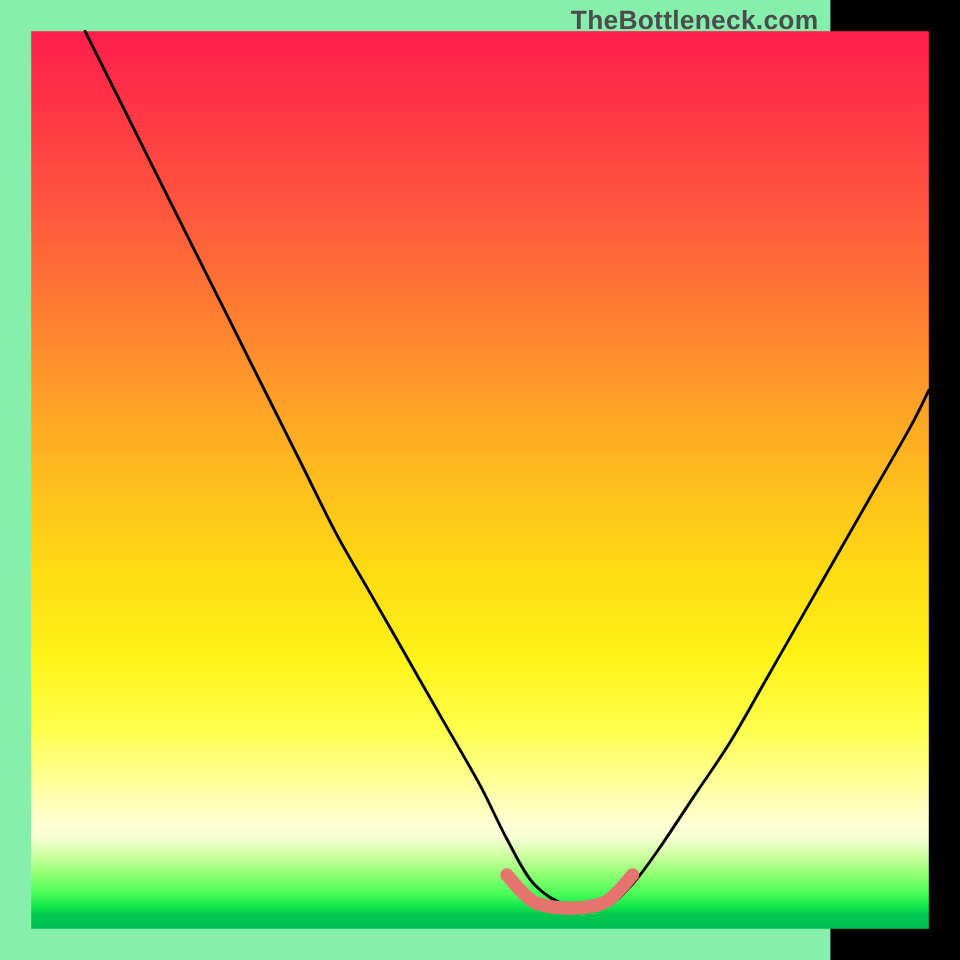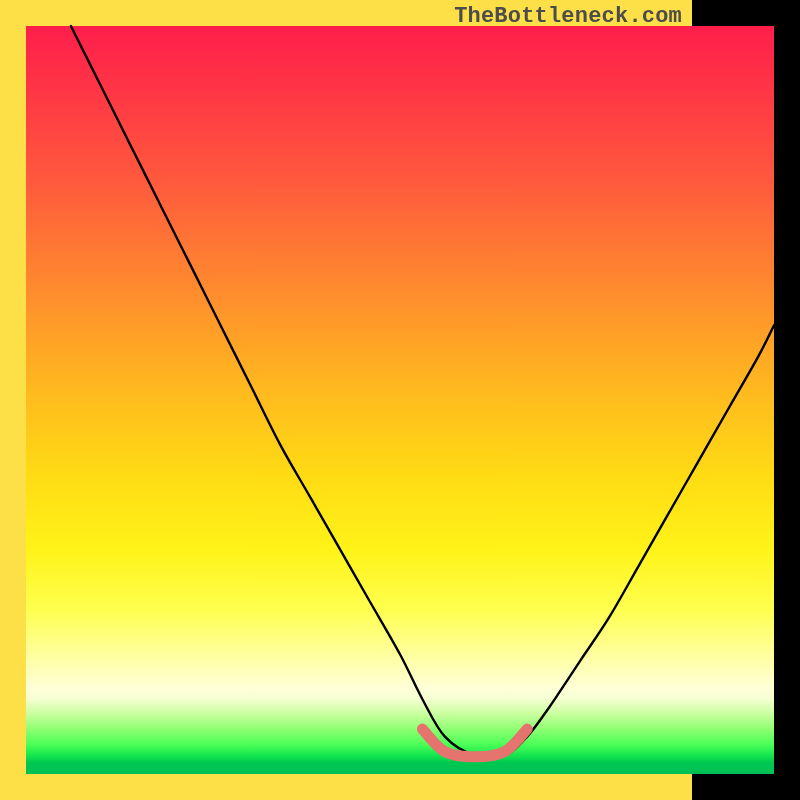--- a/index.html
+++ b/index.html
@@ -10,22 +10,21 @@
     background: #000000;
     overflow: hidden;
     font-family: Arial, Helvetica, sans-serif;
   }
   .frame {
     position: absolute;
     left: 0;
     top: 0;
     width: 692px;
     height: 800px;
-    background: #fde047;
-    font-family: Liberation Mono, monospace;
+    background: #86efac;
   }
   .plot-area {
     position: absolute;
     left: 26px;
     top: 26px;
     width: 748px;
     height: 748px;
     
     background: linear-gradient(
       to bottom,

